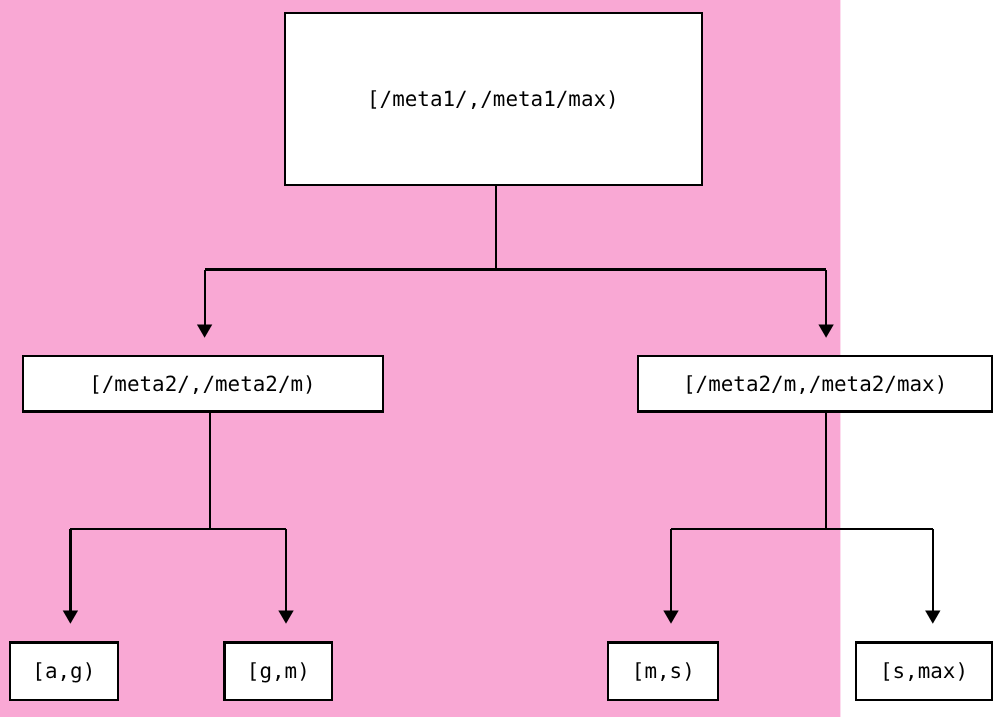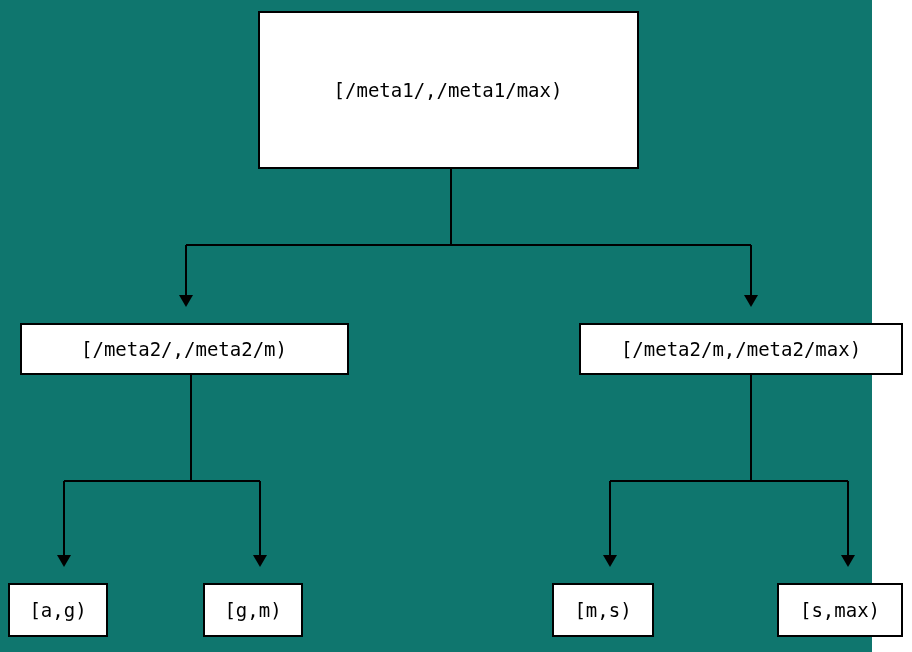--- a/index.html
+++ b/index.html
@@ -9,23 +9,23 @@
     background: #ffffff;
   }
   body {
     width: 912px;
     height: 652px;
     overflow: hidden;
     font-family: "DejaVu Sans Mono", "Liberation Mono", monospace;
   }
   #diagram-root {
     position: relative;
-    width: 872px;
+    width: 764px;
     height: 652px;
-    background: #0f766e;
+    background: #f9a8d4;
   }
   svg#tree-svg {
     display: block;
     width: 912px;
     height: 652px;
   }
   .node-box {
     fill: #ffffff;
     stroke: #000000;
     stroke-width: 2;

